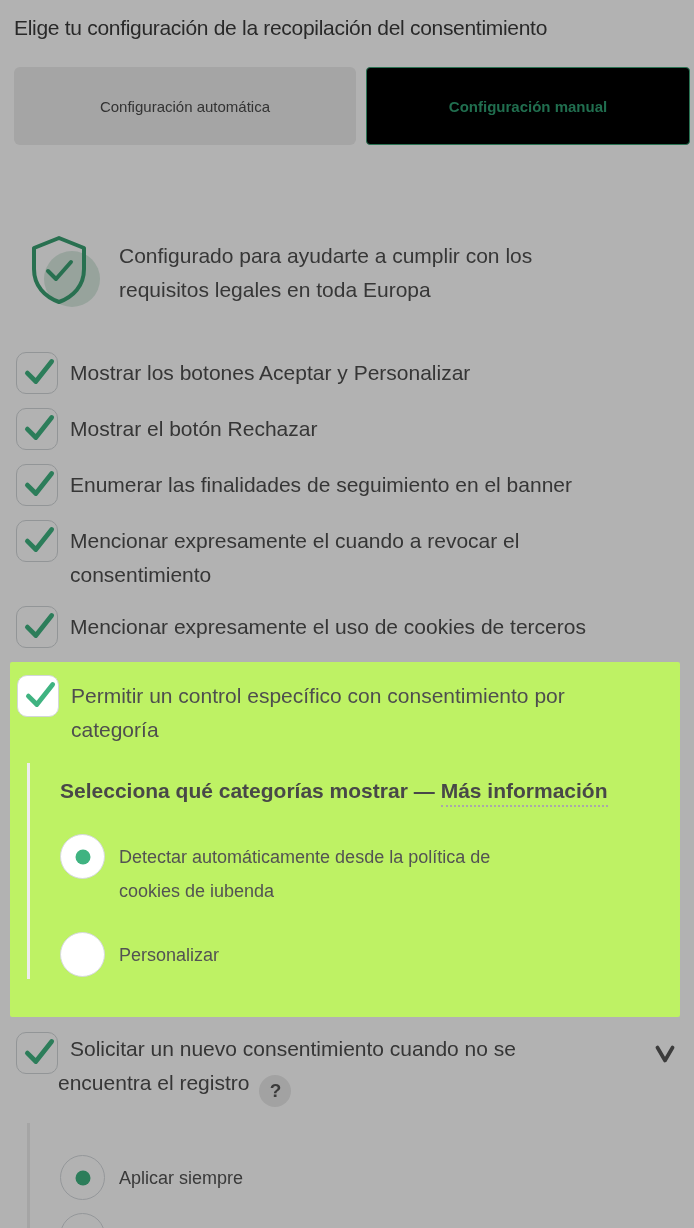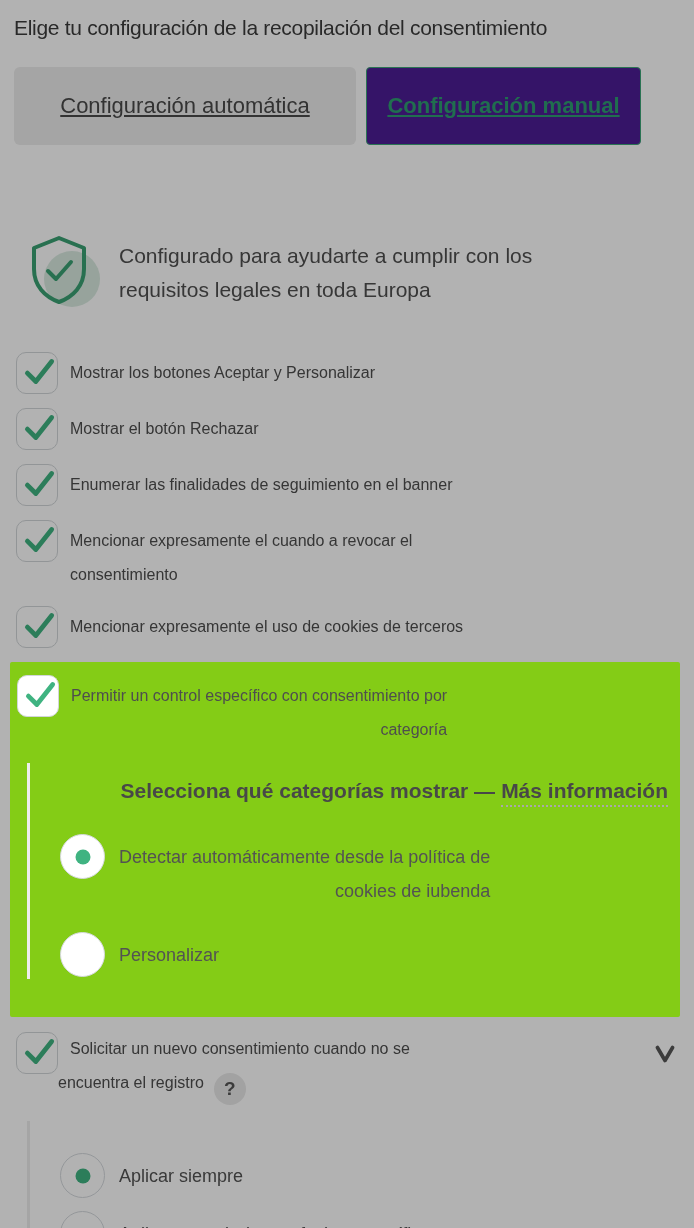--- a/index.html
+++ b/index.html
@@ -17,27 +17,27 @@
   .page-title {
     margin:16px 14px 0 14px;
     font-size:21px; font-weight:normal; letter-spacing:-0.3px;
     color:#3b3b3b;
   }
 
   
   .tabs { display:flex; margin:27px 0 0 14px; }
   .tab {
     height:78px; display:flex; align-items:center; justify-content:center;
-    font-size:22px; cursor:pointer;text-decoration:underline;
+    font-size:15px; cursor:pointer;
   }
   .tab-auto {
     width:342px; background:#ececec; border-radius:6px; color:#4a4a4a;
   }
   .tab-manual {
-    width:275px; margin-left:10px; background:#4c1d95;
+    width:324px; margin-left:10px; background:#000000;
     border:1.5px solid #3da578; border-radius:4px;
     color:#2f9e71; font-weight:bold;
   }
 
   
   .compliance { display:flex; margin:90px 0 0 28px; }
   .shield-wrap { position:relative; width:64px; height:70px; flex-shrink:0; }
   .shield-blob {
     position:absolute; right:-8px; bottom:-2px;
     width:56px; height:56px; border-radius:50%; background:#d8eae0;
@@ -52,31 +52,30 @@
   .cbx-list { margin-top:45px; }
   .cbx-row { display:flex; margin:0 0 14px 16px; }
   .cbx {
     position:relative; width:42px; height:42px; flex-shrink:0;
     background:#ffffff; border:1.5px solid #d2d6d9; border-radius:10px;
     cursor:pointer;
   }
   .cbx svg { position:absolute; left:3px; top:0px; }
   .cbx-label {
     margin-left:12px; padding-top:4px;
-    font-size:16px; line-height:34px; color:#4e4e4e; white-space:pre-line;
+    font-size:21px; line-height:34px; color:#4e4e4e; white-space:pre-line;
   }
 
   
   .spotlight {
     position:relative; z-index:5;
     margin:3px 0 0 10px; width:670px;
-    background:#84cc16; border-radius:2px;
+    background:#bef264; border-radius:2px;
     box-shadow:0 0 0 2000px rgba(0,0,0,0.30);
     padding:13px 0 38px 0;
-    text-align:right;
   }
   .spotlight .cbx-row { margin-left:7px; }
 
   .sub-block {
     margin:16px 12px 0 17px;
     border-left:3px solid #ededed;
     padding:16px 0 2px 30px;
   }
   .sub-heading { font-size:21px; font-weight:bold; color:#484848; }
   .more-info-link {

